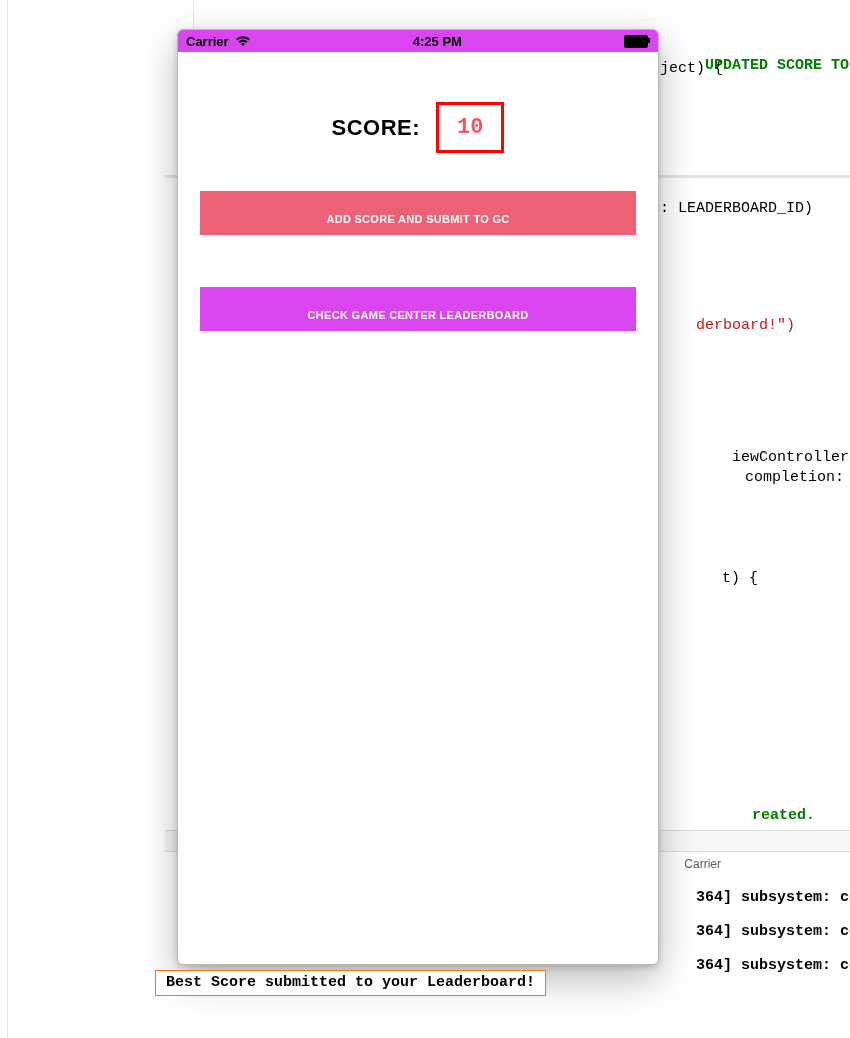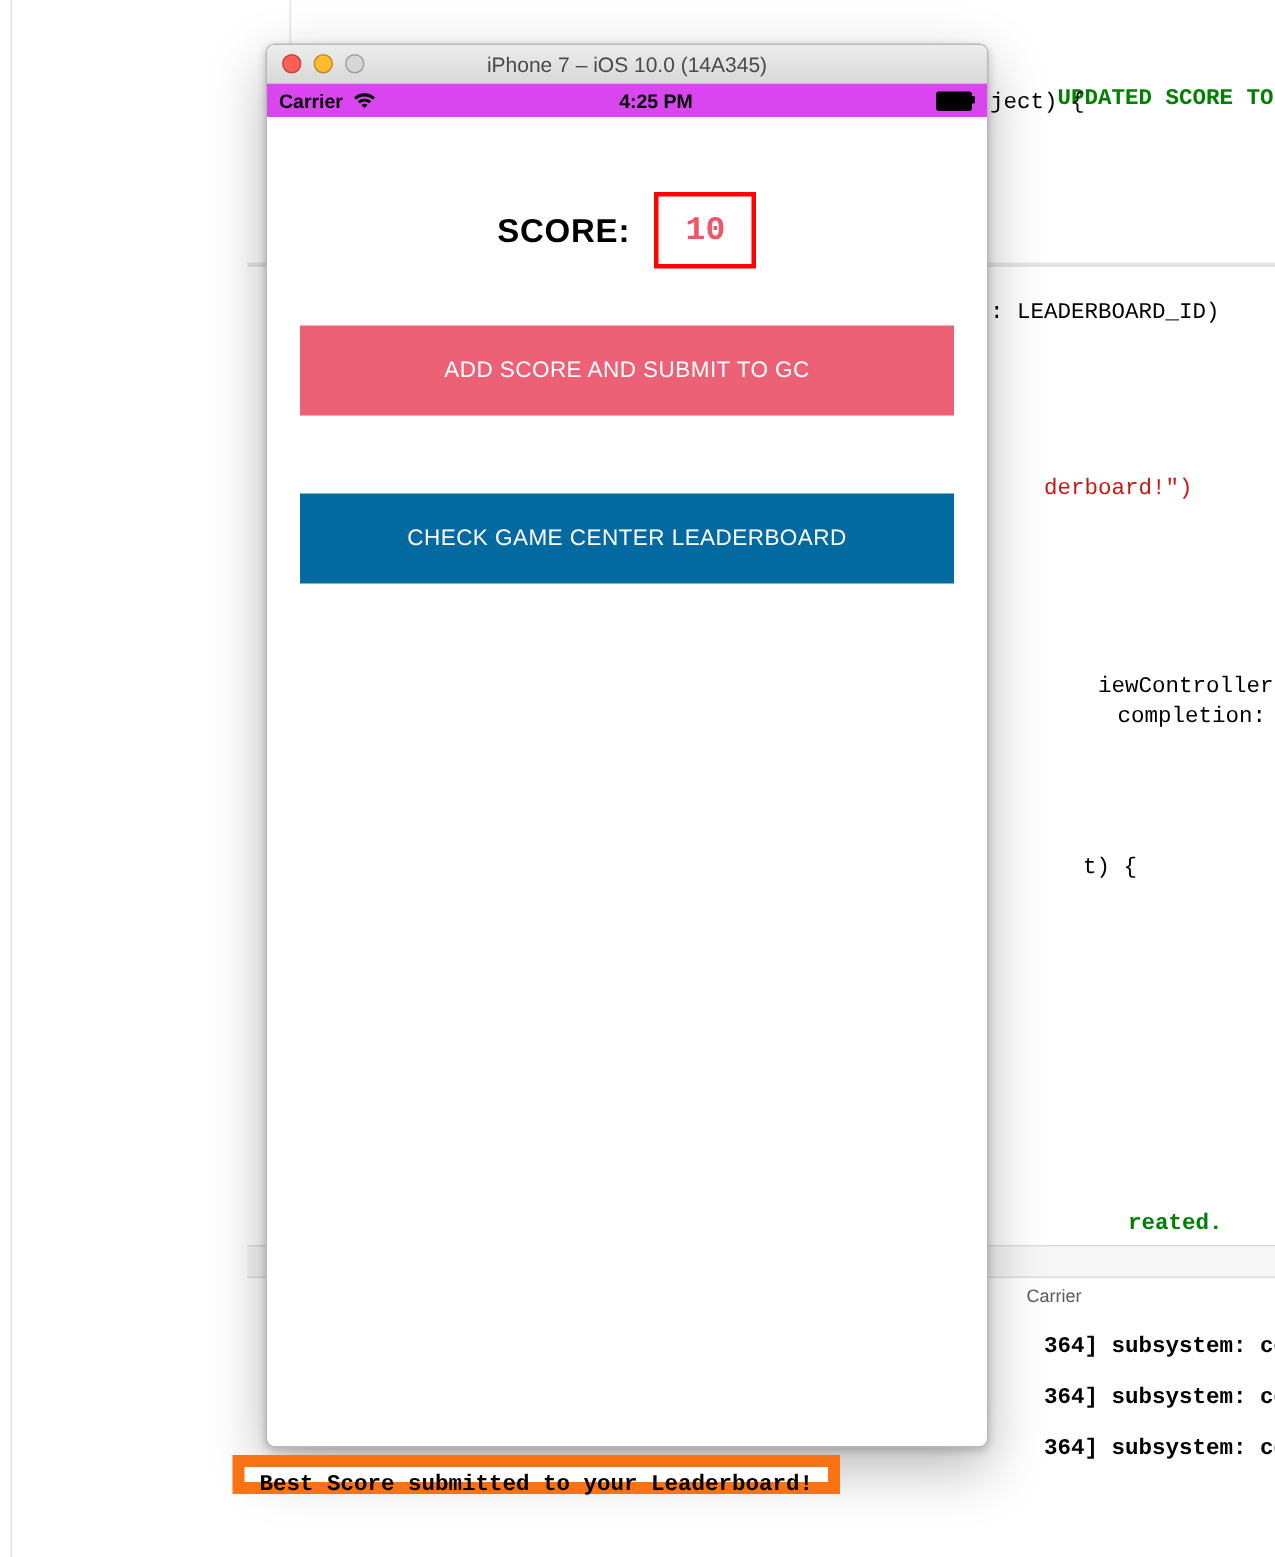--- a/index.html
+++ b/index.html
@@ -160,39 +160,39 @@
   }
   .score-value {
     font-family: Liberation Mono, monospace;
     color: #f05568;
     font-weight: 900;
     font-size: 22px;
   }
   .btn {
     display: block;
     width: 100%;
-    height: 60px;
+    height: 44px;
     line-height: 56px;
     text-align: center;
     color: #fff;
-    font-size: 15px;
-    font-weight: 400;
+    font-size: 11px;
+    font-weight: 700;
     letter-spacing: 0.3px;
     border: none;
     cursor: pointer;
   }
   .btn.pink { background: #ec6176; margin-bottom: 52px; }
-  .btn.blue { background: #0369a1; }
+  .btn.blue { background: #d946ef; }
 
   
   .console-highlight {
     position: absolute;
     left: 155px; top: 970px;
     z-index: 20;
-    border: 8px solid #f97316;
+    border: 1px solid #f97316;
     padding: 3px 10px 0 10px;
     background: #fff;
     font-family: Menlo, Monaco, "Courier New", monospace;
     font-size: 15px;
     font-weight: 700;
     color: #000;
     height: 26px;
     white-space: nowrap;
   }
 </style>
@@ -234,28 +234,20 @@
   </div>
   <div class="bg-line" style="top:906px;">
     <span style="font-weight:700">364] subsystem: com.</span>
   </div>
   <div class="bg-line" style="top:940px;">
     <span style="font-weight:700">364] subsystem: com.</span>
   </div>
 </div>
 
 <div class="sim-window">
-  <div class="sim-titlebar">
-    <div class="traffic">
-      <span class="tl red"></span>
-      <span class="tl yellow"></span>
-      <span class="tl green"></span>
-    </div>
-    <div class="sim-title">iPhone 7 – iOS 10.0 (14A345)</div>
-  </div>
 
   <div class="statusbar">
     <div class="status-left">
       <span>Carrier</span>
       <span class="wifi-icon">
         <svg viewBox="0 0 16 12" width="16" height="12">
           <path d="M8 11 L6 9 A3 3 0 0 1 10 9 Z" fill="#000"></path>
           <path d="M3.5 6.5 A6.3 6.3 0 0 1 12.5 6.5 L11 8 A4.2 4.2 0 0 0 5 8 Z" fill="#000"></path>
           <path d="M1 4 A10 10 0 0 1 15 4 L13.5 5.5 A8 8 0 0 0 2.5 5.5 Z" fill="#000"></path>
         </svg>

